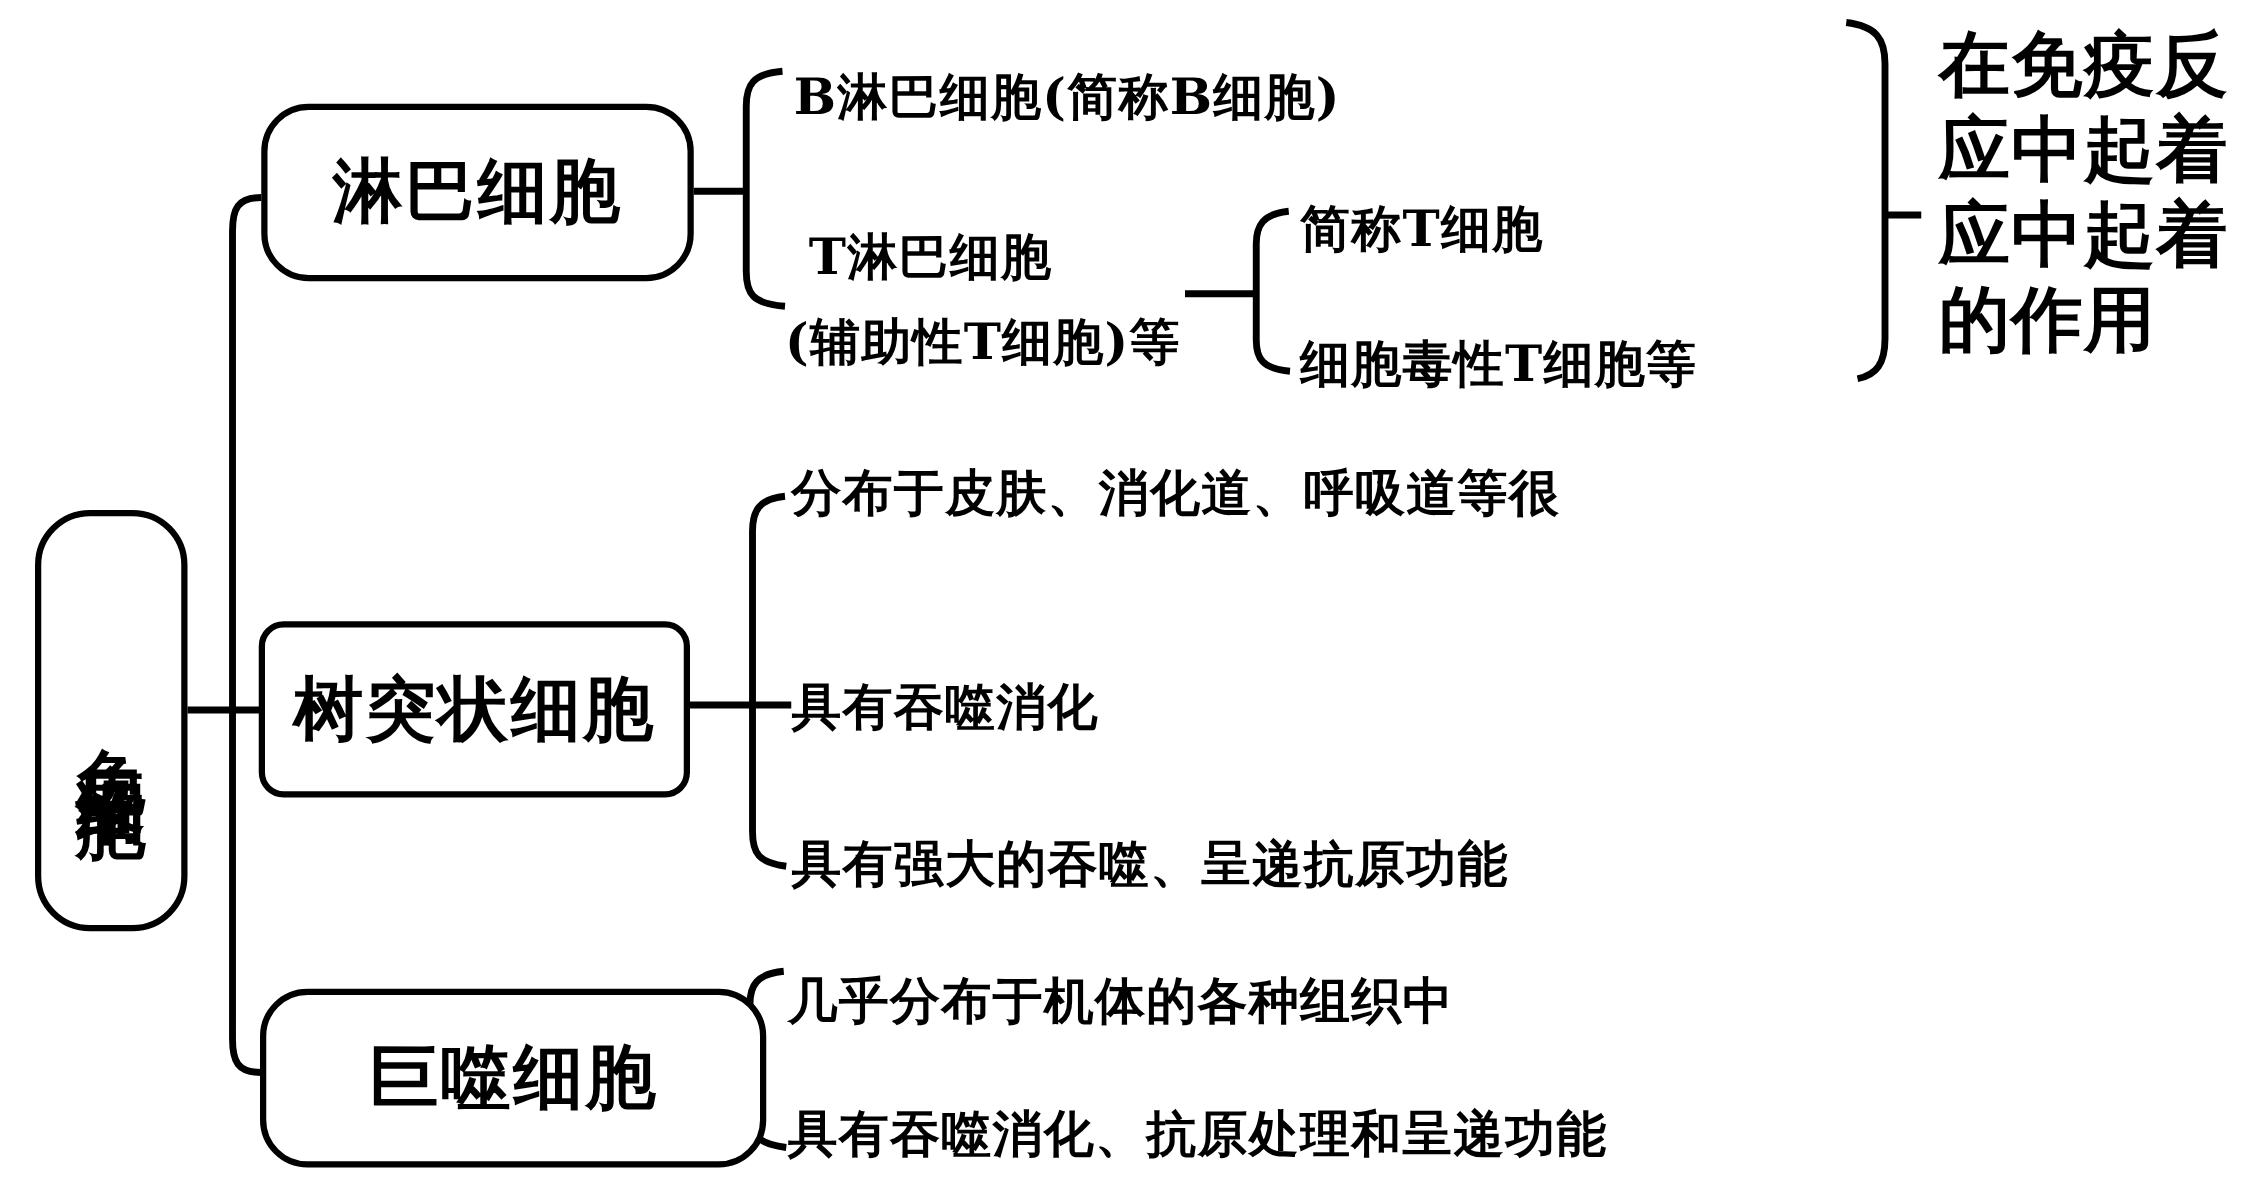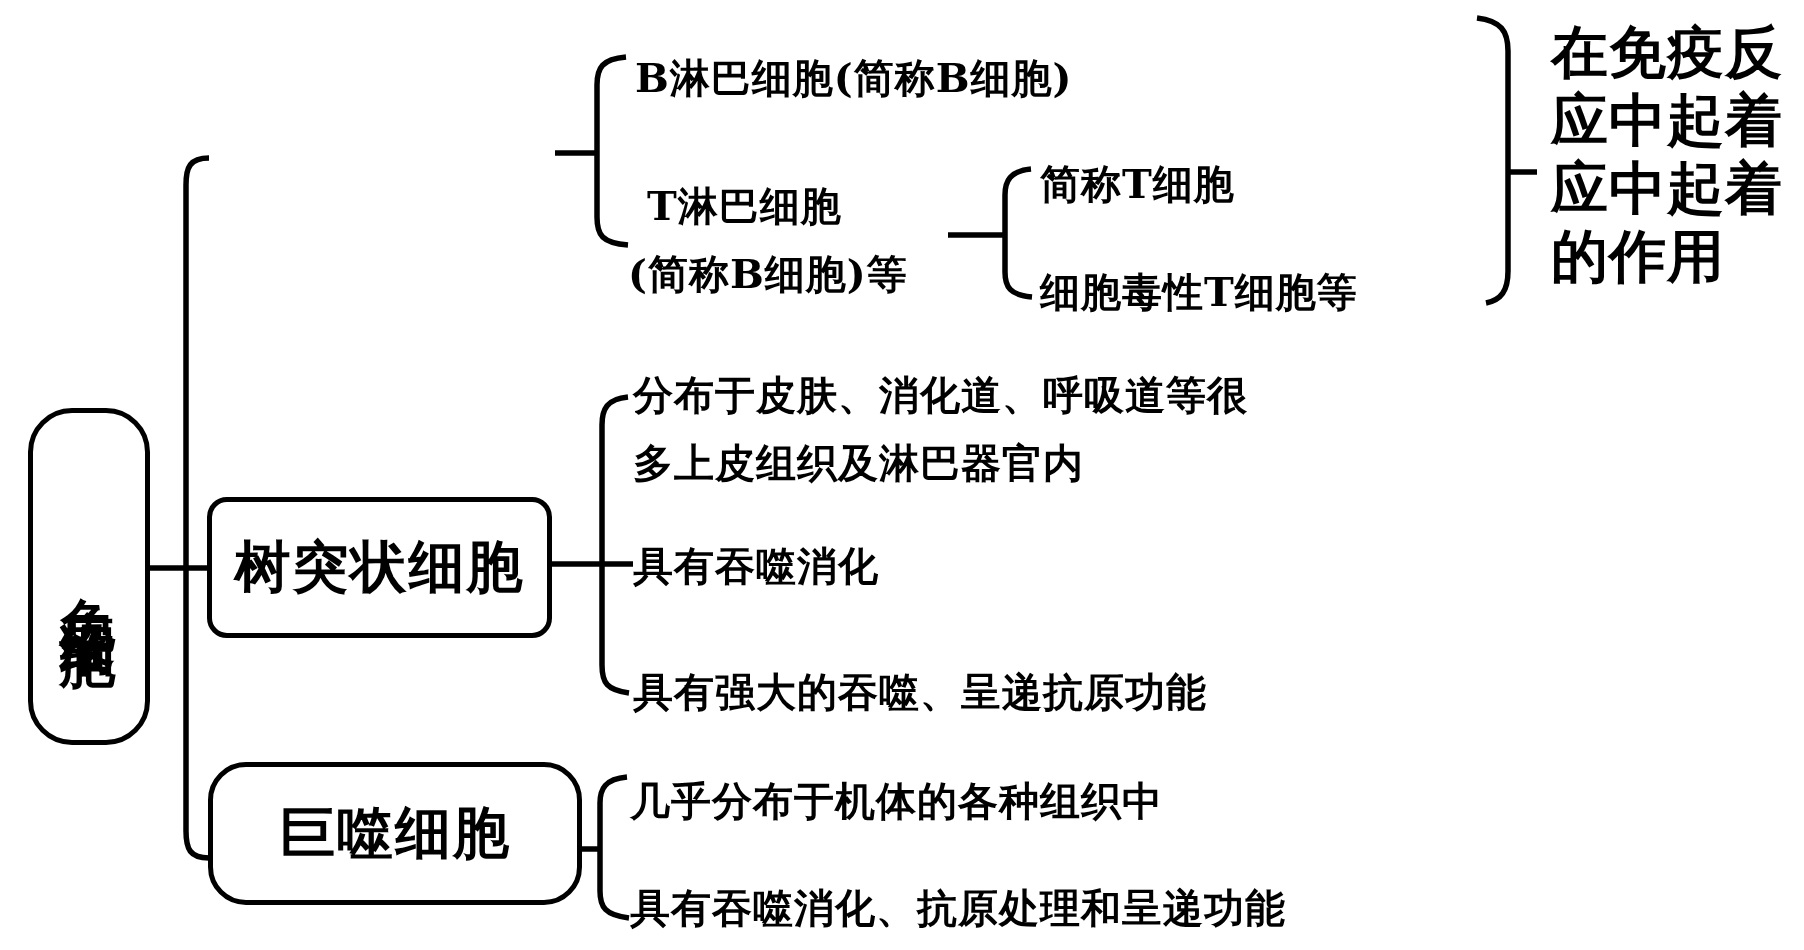--- a/index.html
+++ b/index.html
@@ -58,43 +58,43 @@
     <path d="M552,564 L633,564"></path>
     <path d="M628,397 C607,399 602,409 602,425 L602,665 C602,683 607,690 629,693"></path>
     <path d="M553,849 L600,849"></path>
     <path d="M627,777 C605,779 600,789 600,803 L600,891 C600,907 605,915 629,918"></path>
     <path d="M1477,18 C1501,21 1508,31 1508,51 L1508,271 C1508,291 1501,300 1486,303"></path>
     <path d="M1508,172 L1537,172"></path>
   </svg>
 
   <div class="node root" style="left:28px;top:408px;width:122px;height:337px;">免疫细胞</div>
 
+  <div class="node branch" style="left:209px;top:83px;width:346px;height:142px;">淋巴细胞</div>
 
   <div class="node branch" style="left:207px;top:497px;width:345px;height:141px;border-radius:20px;">树突状细胞</div>
 
-  <div class="node branch" style="left:208px;top:762px;width:374px;height:143px;font-family:Liberation Serif, serif;">巨噬细胞</div>
+  <div class="node branch" style="left:208px;top:791px;width:405px;height:143px;font-family:Liberation Serif, serif;">巨噬细胞</div>
 
   <div class="txt" style="left:635px;top:44px;">B淋巴细胞(简称B细胞)</div>
 
   <div class="txt" style="left:647px;top:172px;">T淋巴细胞</div>
-  <div class="txt" style="left:628px;top:240px;">(简称B细胞)等</div>
+  <div class="txt" style="left:628px;top:240px;">(辅助性T细胞)等</div>
 
   <div class="txt" style="left:1040px;top:150px;">简称T细胞</div>
   <div class="txt" style="left:1040px;top:258px;">细胞毒性T细胞等</div>
 
   <div class="txt note" style="left:1551px;top:18px;">
     <div>在免疫反</div>
     <div>应中起着</div>
     <div>应中起着</div>
     <div>的作用</div>
   </div>
 
   <div class="txt" style="left:633px;top:361px;">
     <div>分布于皮肤、消化道、呼吸道等很</div>
-    <div>多上皮组织及淋巴器官内</div>
   </div>
 
   <div class="txt" style="left:633px;top:532px;">具有吞噬消化</div>
 
   <div class="txt" style="left:633px;top:658px;">具有强大的吞噬、呈递抗原功能</div>
 
   <div class="txt" style="left:630px;top:767px;">几乎分布于机体的各种组织中</div>
 
   <div class="txt" style="left:630px;top:874px;">具有吞噬消化、抗原处理和呈递功能</div>
 

